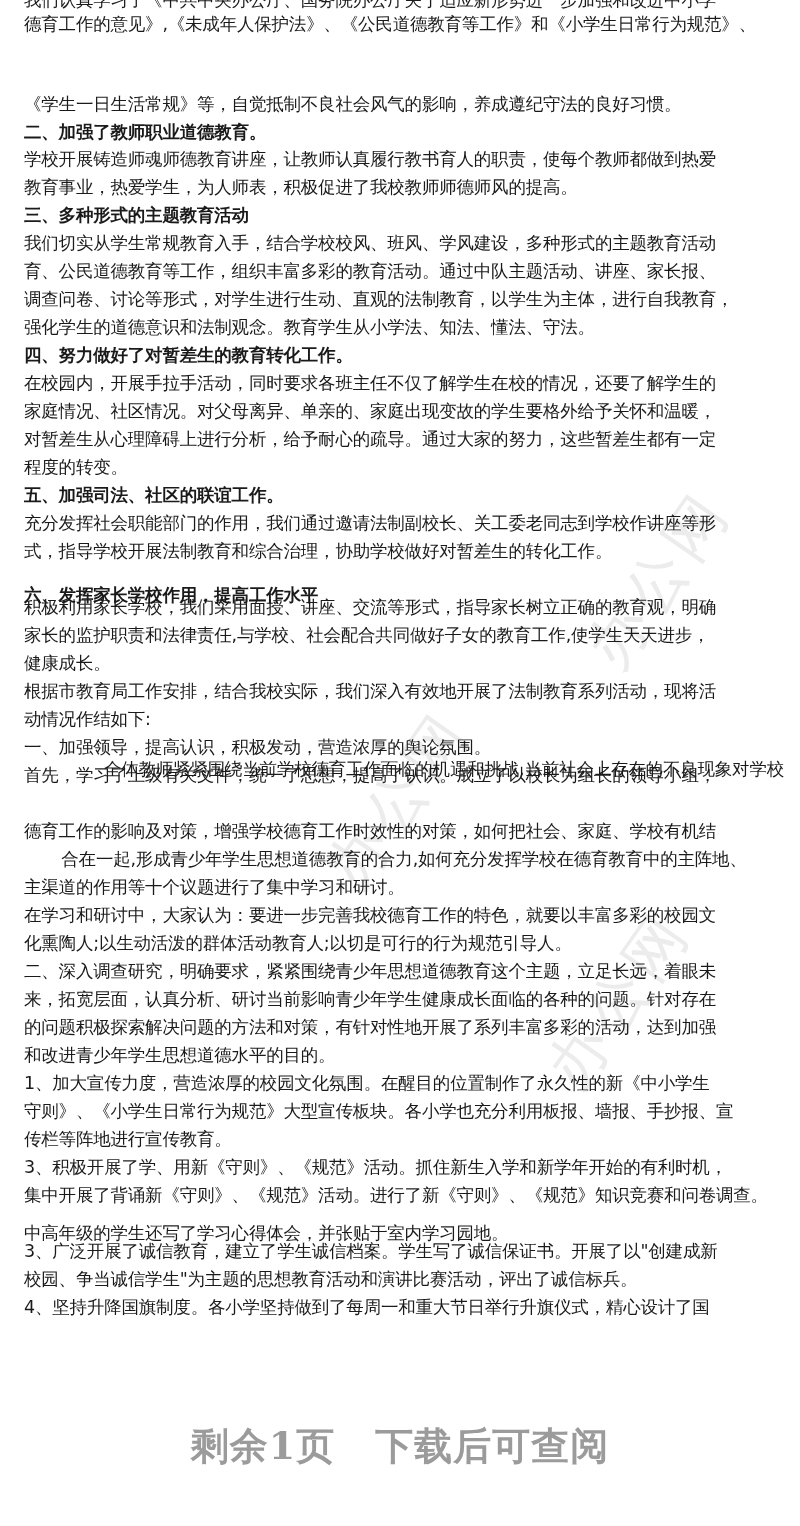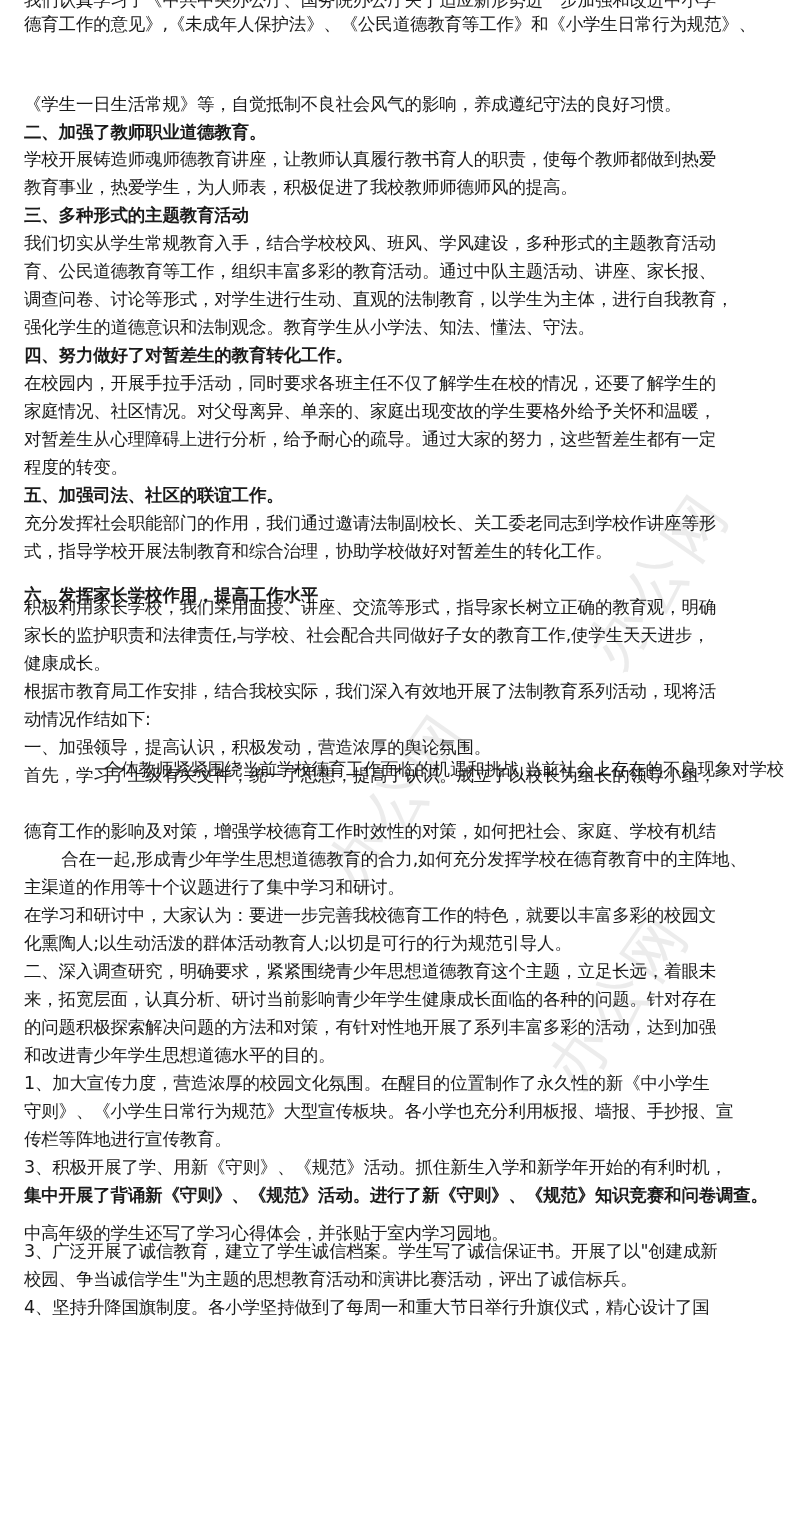--- a/index.html
+++ b/index.html
@@ -73,20 +73,23 @@
       <div class="line" style="top: 903px;">在学习和研讨中，大家认为：要进一步完善我校德育工作的特色，就要以丰富多彩的校园文</div>
       <div class="line" style="top: 931px;">化熏陶人;以生动活泼的群体活动教育人;以切是可行的行为规范引导人。</div>
       <div class="line" style="top: 959px;">二、深入调查研究，明确要求，紧紧围绕青少年思想道德教育这个主题，立足长远，着眼未</div>
       <div class="line" style="top: 987px;">来，拓宽层面，认真分析、研讨当前影响青少年学生健康成长面临的各种的问题。针对存在</div>
       <div class="line" style="top: 1015px;">的问题积极探索解决问题的方法和对策，有针对性地开展了系列丰富多彩的活动，达到加强</div>
       <div class="line" style="top: 1043px;">和改进青少年学生思想道德水平的目的。</div>
       <div class="line" style="top: 1071px;">1、加大宣传力度，营造浓厚的校园文化氛围。在醒目的位置制作了永久性的新《中小学生</div>
       <div class="line" style="top: 1099px;">守则》、《小学生日常行为规范》大型宣传板块。各小学也充分利用板报、墙报、手抄报、宣</div>
       <div class="line" style="top: 1127px;">传栏等阵地进行宣传教育。</div>
       <div class="line" style="top: 1155px;">3、积极开展了学、用新《守则》、《规范》活动。抓住新生入学和新学年开始的有利时机，</div>
-      <div class="line" style="top: 1183px; font-weight: bold;">集中开展了背诵新《守则》、《规范》活动。进行了新《守则》、《规范》知识竞赛和问卷调查。</div>
+      <div class="line" style="top: 1183px;">集中开展了背诵新《守则》、《规范》活动。进行了新《守则》、《规范》知识竞赛和问卷调查。</div>
       <div class="line" style="top: 1213px; margin-top: 8px;">中高年级的学生还写了学习心得体会，并张贴于室内学习园地。</div>
       <div class="line" style="top: 1239px;">3、广泛开展了诚信教育，建立了学生诚信档案。学生写了诚信保证书。开展了以"创建成新</div>
       <div class="line" style="top: 1267px;">校园、争当诚信学生"为主题的思想教育活动和演讲比赛活动，评出了诚信标兵。</div>
       <div class="line" style="top: 1295px;">4、坚持升降国旗制度。各小学坚持做到了每周一和重大节日举行升旗仪式，精心设计了国</div>
     </div>
 
+  <div class="more-banner">
+    <span>剩余1页</span><span class="gap"></span><span>下载后可查阅</span>
+  </div>
 </div>
 
 </body></html>

